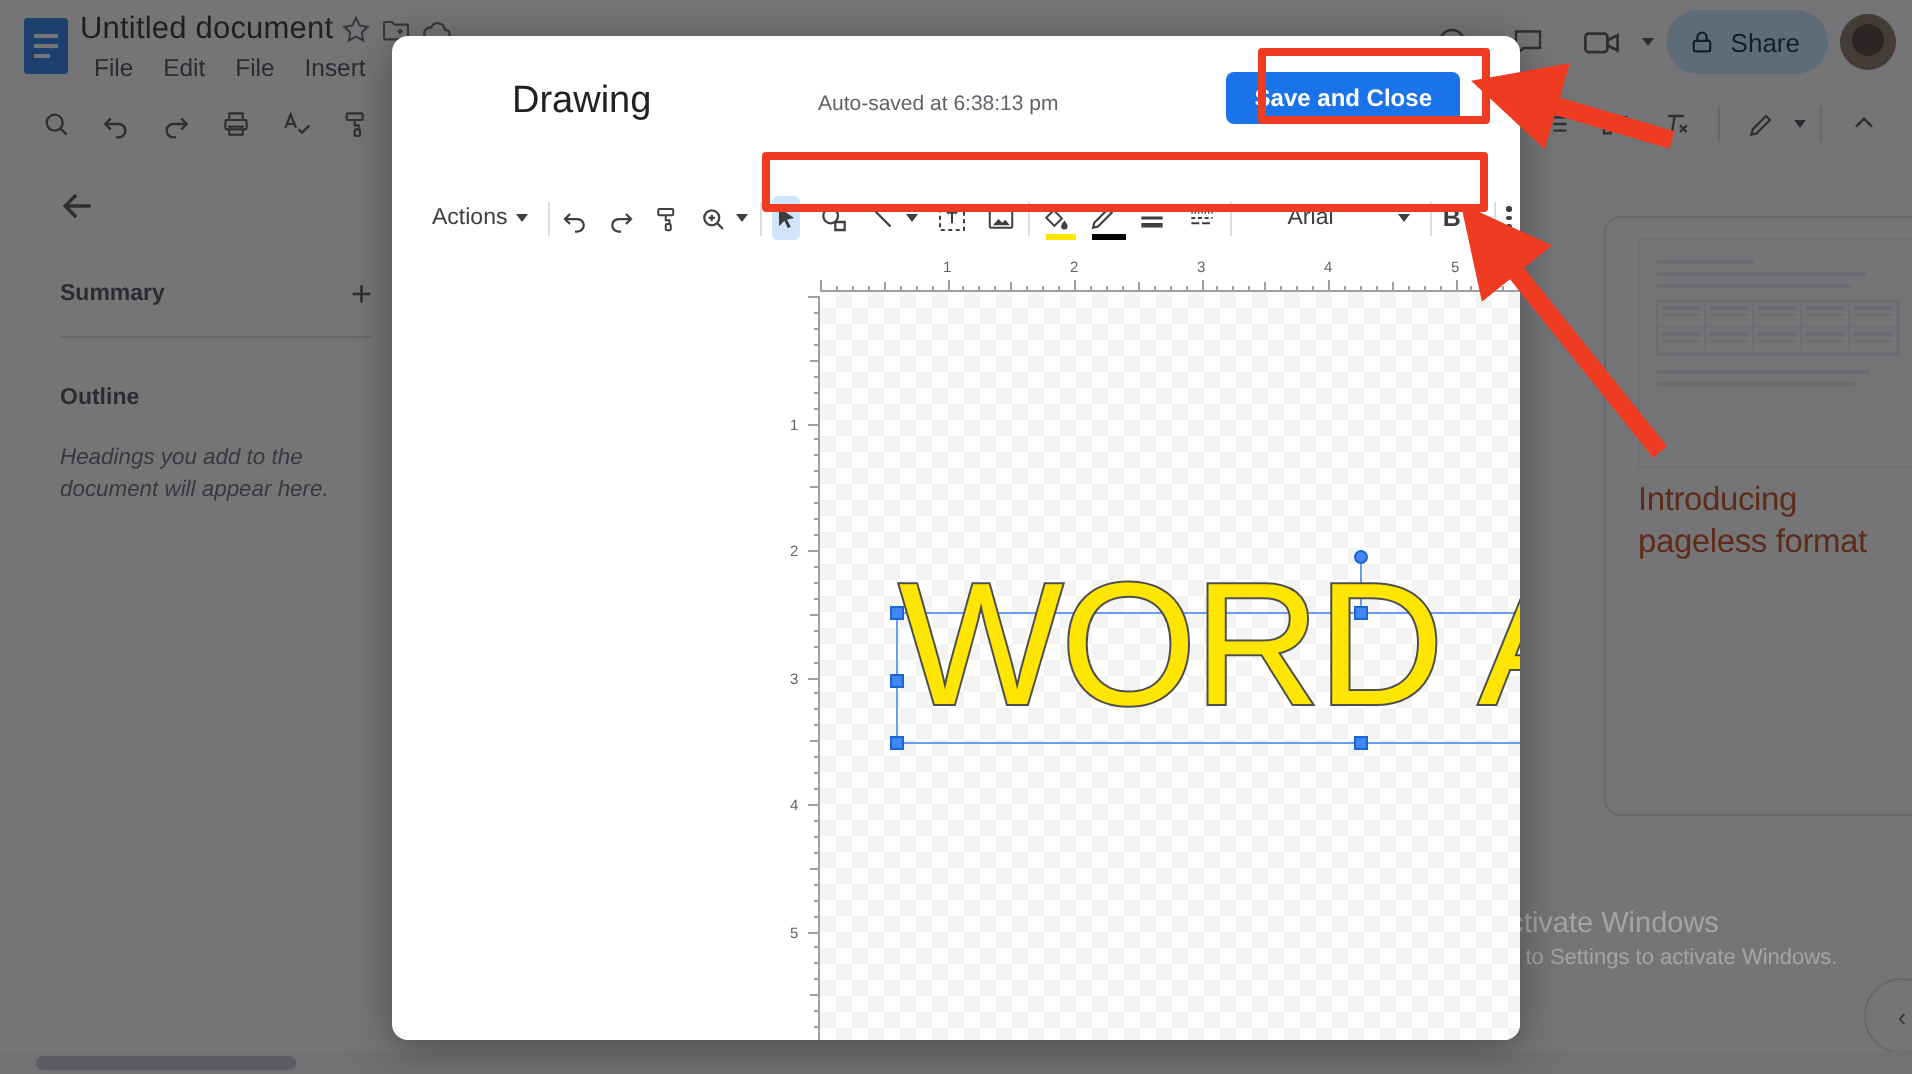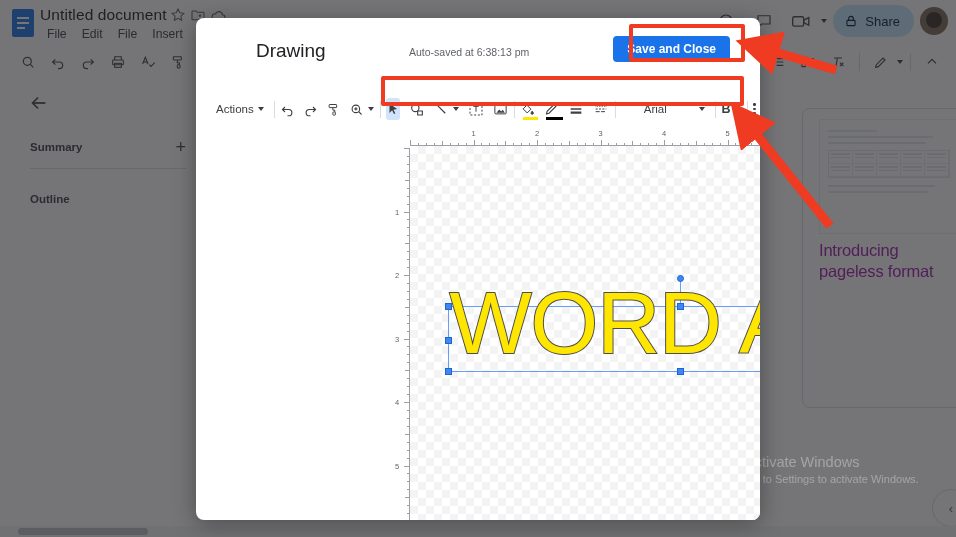--- a/index.html
+++ b/index.html
@@ -66,21 +66,21 @@
     position:absolute; left:802px; top:108px; width:168px; height:300px;
     border:1px solid #dadce0; border-radius:8px; background:#fff; overflow:hidden;
   }
   .pl-thumb { height:125px; background:#fff; padding:10px 10px 0 16px; }
   .pl-page { width:100%; height:100%; background:#fff; border:1px solid #eceff1; padding:10px 8px; }
   .pl-line { height:2px; background:#e4e7ea; margin:0 0 4px 0; border-radius:1px;}
   .pl-table { margin-top:6px; border:1px solid #e4e7ea; display:grid; grid-template-columns:repeat(5,1fr); }
   .pl-cell { height:13px; border-right:1px solid #eceff1; border-bottom:1px solid #eceff1; padding:2px; }
   .pl-cell i { display:block; height:1.5px; background:#e4e7ea; margin-bottom:2px;}
   .pl-body { padding:6px 14px 10px 16px; }
-  .pl-title { font-size:16.5px; color:#a21caf; line-height:1.25; letter-spacing:-.2px; }
+  .pl-title { font-size:16.5px; color:#c2410c; line-height:1.25; letter-spacing:-.2px; }
   .pl-text { font-size:11.3px; color:#3c4043; line-height:1.52; margin-top:9px; }
   .pl-text b { font-weight:700; }
 
   
   .side-chevron {
     position:absolute; right:-14px; bottom:10px; width:38px;height:38px;border-radius:50%;
     background:#fff; border:1px solid #dadce0; display:flex;align-items:center;justify-content:center;
     color:#5f6368; font-size:13px;
   }
 
@@ -332,20 +332,21 @@
           <path d="M19 12H5"></path>
           <path d="M11 6l-6 6 6 6"></path>
         </svg>
     </div>
     <div class="ol-summary-row">
       <span class="ol-summary-title">Summary</span>
       <span class="ol-plus">+</span>
     </div>
     <div class="ol-divider"></div>
     <div class="ol-outline-title">Outline</div>
+    <div class="ol-hint">Headings you add to the document will appear here.</div>
   </div>
 
   <div class="pageless-card">
     <div class="pl-thumb">
       <div class="pl-page">
         <div class="pl-line" style="width:40%"></div>
         <div class="pl-line" style="width:86%"></div>
         <div class="pl-line" style="width:80%"></div>
         <div class="pl-table">
           <div class="pl-cell">

